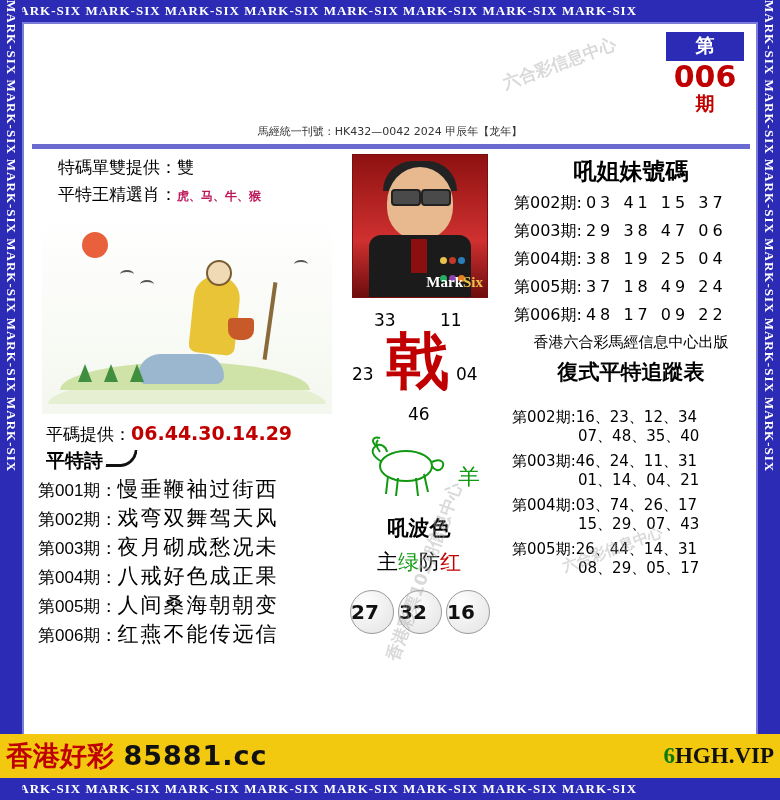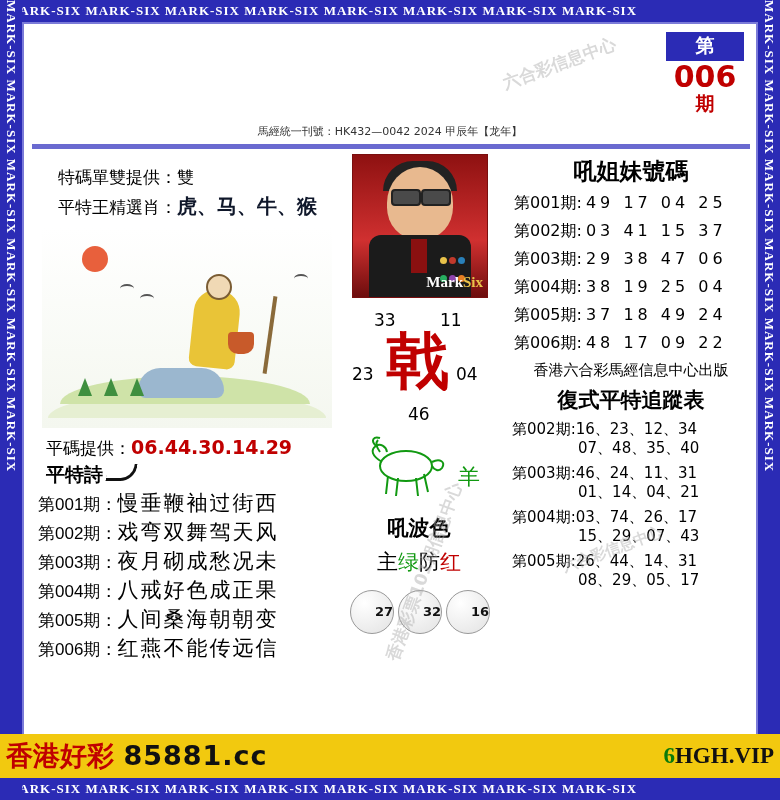--- a/index.html
+++ b/index.html
@@ -64,29 +64,29 @@
   .subtitle{
     position:absolute;left:0;top:100px;width:100%;text-align:center;
     font-size:11px;color:#333;font-family:"DejaVu Sans",sans-serif;
   }
   .divider{
     position:absolute;left:8px;top:120px;width:718px;height:5px;background:#6a6ad0;
   }
 
   
   .body{position:absolute;left:0;top:128px;width:736px;height:628px;}
-  .col-left{position:absolute;left:8px;top:10px;width:310px;}
+  .col-left{position:absolute;left:8px;top:0;width:310px;}
   .col-mid{position:absolute;left:320px;top:0;width:150px;}
   .col-right{position:absolute;left:486px;top:0;width:242px;}
 
   
   .cn{font-family:"DejaVu Sans",sans-serif;}
   .l-line1{font-size:17px;color:#000;margin:4px 0 4px 26px;}
   .l-line2{font-size:17px;color:#000;margin:0 0 0 26px;}
-  .l-line2 b{color:#0f172a;font-size:20px;}
+  .l-line2 b{color:#be185d;font-size:12px;}
   .tusu{
     position:relative;margin:8px 0 0 10px;width:290px;height:200px;
     background:linear-gradient(#ffffff,#f4f7ef);
     overflow:hidden;
   }
   .hill{
     position:absolute;left:18px;bottom:24px;width:250px;height:28px;
     background:#cfe3a8;border-radius:50%/100% 100% 0 0;
   }
   .hill2{
@@ -146,38 +146,38 @@
   .ji-b{left:64px;top:96px;}
   .goat{position:relative;width:150px;height:78px;margin-top:4px;}
   .goat svg{position:absolute;left:14px;top:0;}
   .goat .label{position:absolute;right:14px;top:30px;font-size:22px;color:#119911;font-family:"DejaVu Serif",serif;}
   .bose{text-align:center;font-size:21px;font-weight:bold;margin-top:4px;font-family:"DejaVu Serif",serif;}
   .bose-line{text-align:center;font-size:21px;margin-top:6px;font-family:"DejaVu Serif",serif;}
   .bose-line .g{color:#119911;} .bose-line .r{color:#c00000;}
   .balls{position:relative;margin:14px 0 0 4px;width:146px;height:48px;}
   .ball{
     position:absolute;width:42px;height:42px;border-radius:50%;
-    color:#111;font-size:13px;font-weight:bold;text-align:right;line-height:42px;
+    color:#111;font-size:20px;font-weight:bold;text-align:left;line-height:42px;
     font-family:"DejaVu Sans",sans-serif;border:1px solid #999;
   }
   .ball.b1{left:2px;top:0;background:radial-gradient(circle at 32% 28%,#ffffff,#e2e2e2);}
   .ball.b2{left:50px;top:0;background:radial-gradient(circle at 32% 28%,#ffffff,#e2e2e2);}
   .ball.b3{left:98px;top:0;background:radial-gradient(circle at 32% 28%,#ffffff,#e2e2e2);}
 
   
   .r-title{
     text-align:center;font-size:23px;font-weight:bold;color:#000;
     font-family:"DejaVu Serif",serif;margin:4px 0 6px;
   }
   .r-row{font-size:16px;color:#000;margin:0 0 7px 4px;font-family:"DejaVu Sans",sans-serif;white-space:nowrap;}
   .r-row .nums{letter-spacing:4px;margin-left:4px;}
   .r-pub{text-align:center;font-size:15px;margin:4px 0 2px;font-family:"DejaVu Sans",sans-serif;}
   .r-title2{
     text-align:center;font-size:21px;font-weight:bold;color:#000;
-    font-family:"DejaVu Serif",serif;margin:6px 0 6px;
+    font-family:"DejaVu Serif",serif;margin:6px 0 22px;
   }
   .r-blk{margin:0 0 6px 2px;font-size:15px;font-family:"DejaVu Sans",sans-serif;white-space:nowrap;}
   .r-blk .l2{margin-left:66px;display:block;}
 
   
   .wm{
     position:absolute;color:rgba(170,170,170,.45);font-weight:bold;
     font-family:"DejaVu Sans",sans-serif;pointer-events:none;white-space:nowrap;
   }
   .wm1{left:500px;top:52px;font-size:17px;transform:rotate(-20deg);}
@@ -328,23 +328,20 @@
           <div class="ball b1">27</div>
           <div class="ball b2">32</div>
           <div class="ball b3">16</div>
         </div>
       </div>
 
       <div class="col-right">
         <div class="r-title">吼姐妹號碼</div>
 
         <div class="r-row">
-          <span>第001期:</span><span class="nums">49 17 04 25</span>
-        </div>
-        <div class="r-row">
           <span>第002期:</span><span class="nums">03 41 15 37</span>
         </div>
         <div class="r-row">
           <span>第003期:</span><span class="nums">29 38 47 06</span>
         </div>
         <div class="r-row">
           <span>第004期:</span><span class="nums">38 19 25 04</span>
         </div>
         <div class="r-row">
           <span>第005期:</span><span class="nums">37 18 49 24</span>

